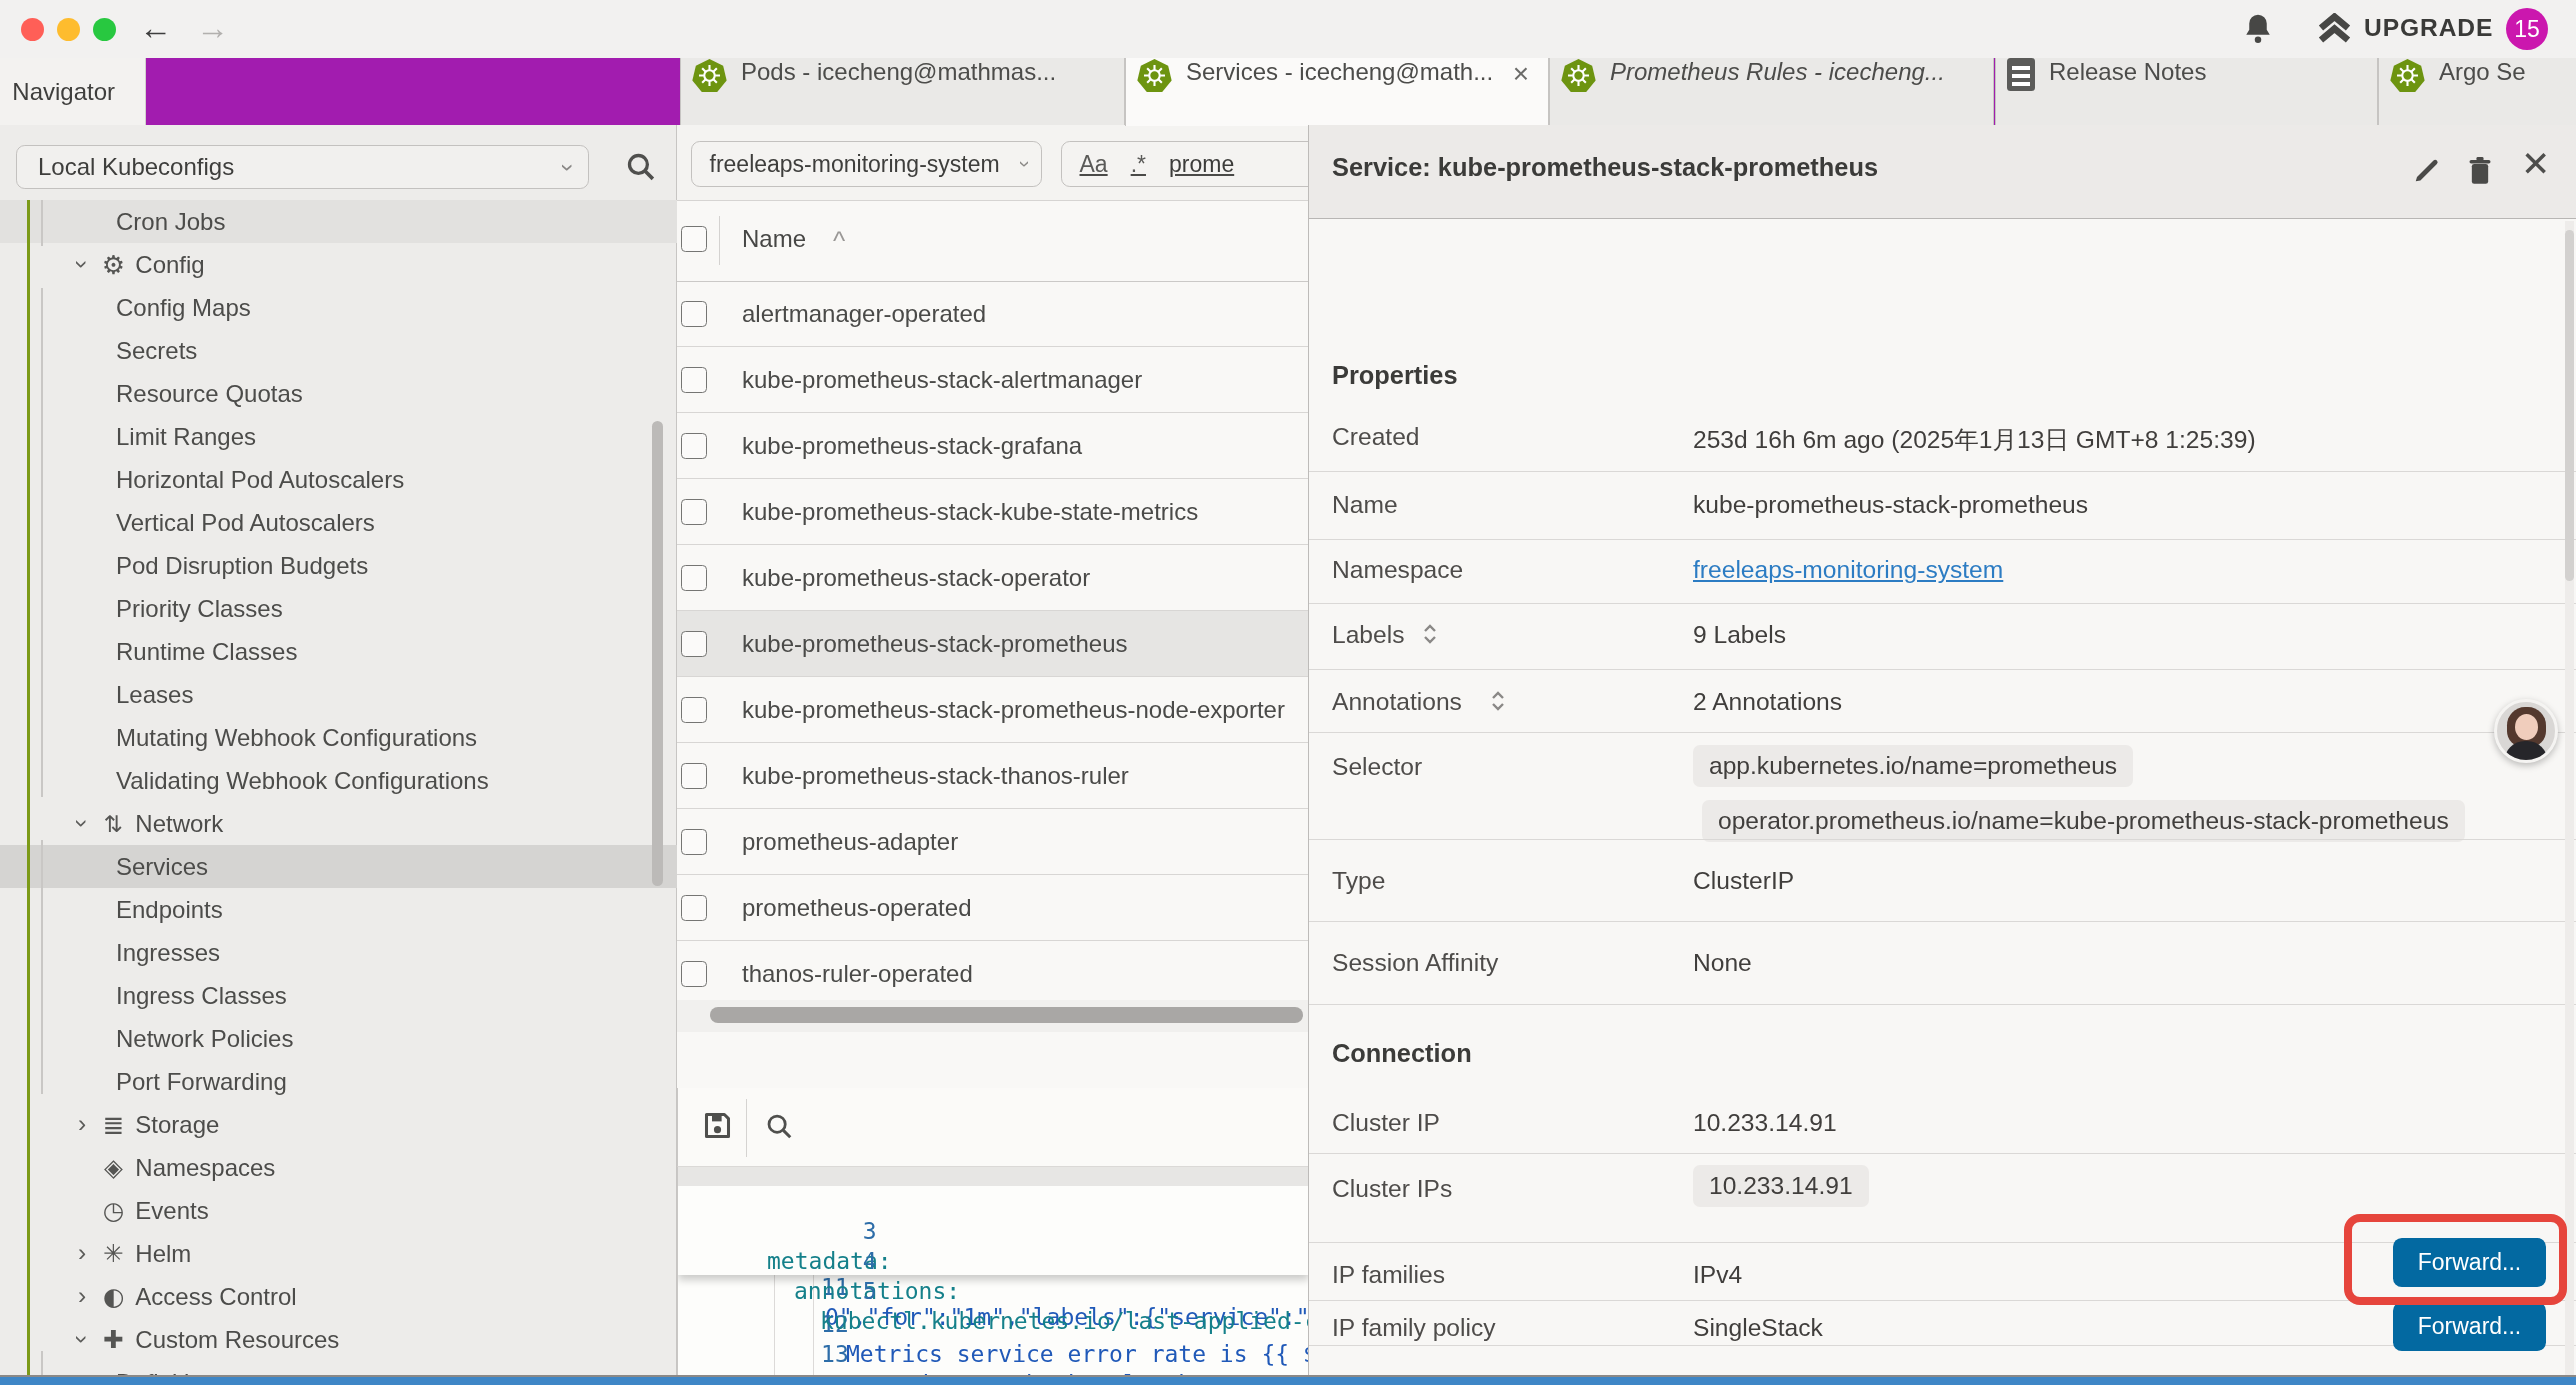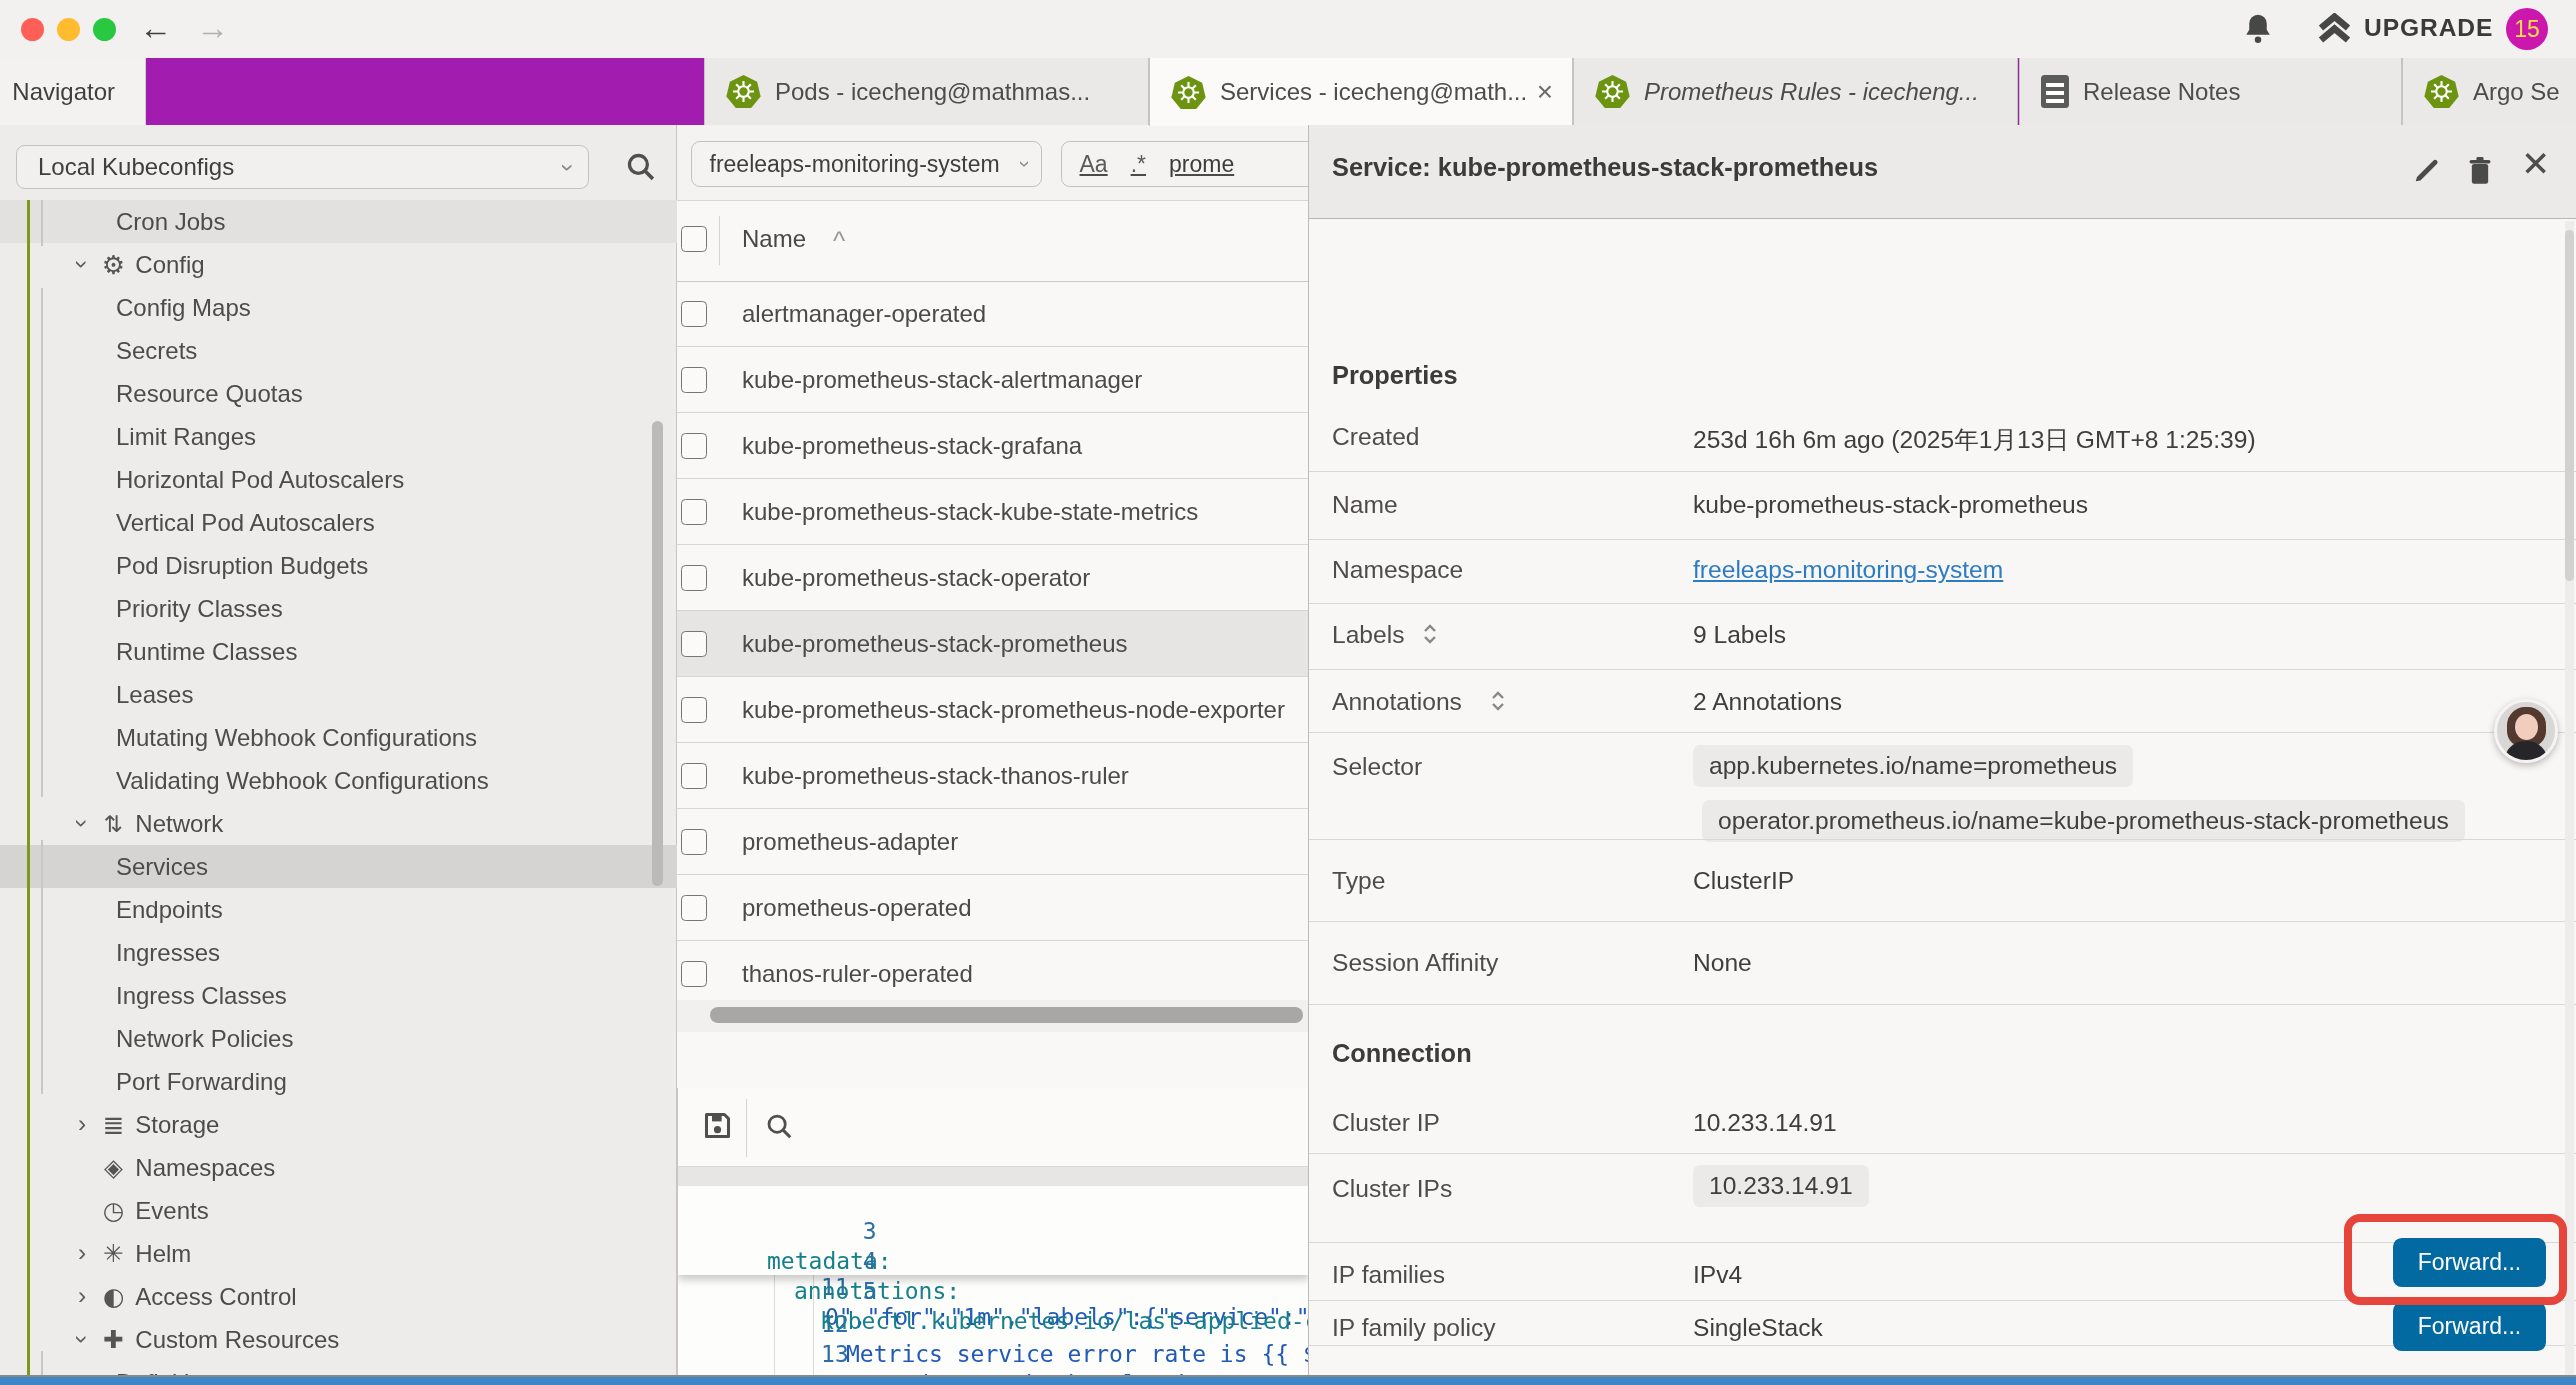--- a/index.html
+++ b/index.html
@@ -8,29 +8,29 @@
   .abs{position:absolute;}
 
   
   #topbar{left:0;top:0;width:2576px;height:58px;background:#f2f1f0;border-bottom:0.9px solid #d6d4d2;}
   .tlight{position:absolute;top:17.5px;width:23px;height:23px;border-radius:50%;}
   #tl-red{left:21px;background:#ff5f57;} #tl-yellow{left:57px;background:#febc2e;} #tl-green{left:93px;background:#28c840;}
   .navarrow{position:absolute;top:7px;font-size:33px;line-height:42px;}
   #back-arrow{left:139px;color:#3e3e3e;} #fwd-arrow{left:196px;color:#b2b0ae;}
   #bell{left:2243px;top:12.3px;} #upgrade-ic{left:2315px;top:13px;}
   #upgrade-label{left:2364px;top:14px;font-size:24.6px;font-weight:bold;color:#3a3a38;letter-spacing:0.9px;}
-  #notif-badge{left:2506px;top:8px;width:42px;height:42px;border-radius:50%;background:#cb17ae;color:#fde047;
+  #notif-badge{left:2506px;top:8px;width:42px;height:42px;border-radius:50%;background:#cb17ae;color:#ffffff;
                font-size:23px;display:flex;align-items:center;justify-content:center;}
 
   
   #tabstrip{left:0;top:58px;width:2576px;height:67px;background:#a21caf;border-bottom:0.9px solid #c2c0be;}
   #nav-tab{position:absolute;left:0;top:0;width:146px;height:67px;background:#f3f2f0;border-right:0.9px solid #d2d0ce;
            display:flex;align-items:center;padding-left:12.3px;box-sizing:border-box;font-size:24px;color:#3f3f3d;}
   .dtab{position:absolute;top:0;height:67px;background:#eae9e7;border-left:0.9px solid #c6c4c2;border-right:0.9px solid #c6c4c2;
-        display:flex;align-items:center;padding-left:21px;box-sizing:border-box;overflow:hidden;margin-left:24px;}
+        display:flex;align-items:flex-start;padding-left:11px;box-sizing:border-box;overflow:hidden;}
   .dtab .tab-label{font-size:24px;color:#4c4c4a;margin-left:14px;white-space:nowrap;}
   .dtab.active{background:#fbfaf9;height:68px;z-index:2;}
   .dtab.preview .tab-label{font-style:italic;}
   #tab-services .tab-close{position:absolute;right:19px;font-size:28px;color:#6b6b69;}
   .kicon{width:35px;height:35px;flex:0 0 auto;}
   #doc-icon{width:28px;height:33px;background:#5b5b59;border-radius:3.5px;position:relative;flex:0 0 auto;}
   #doc-icon::before{content:"";position:absolute;left:5.3px;top:8px;width:17.5px;height:3.5px;background:#fff;
                     box-shadow:0 8px 0 #fff,0 16px 0 #fff;}
 
   

